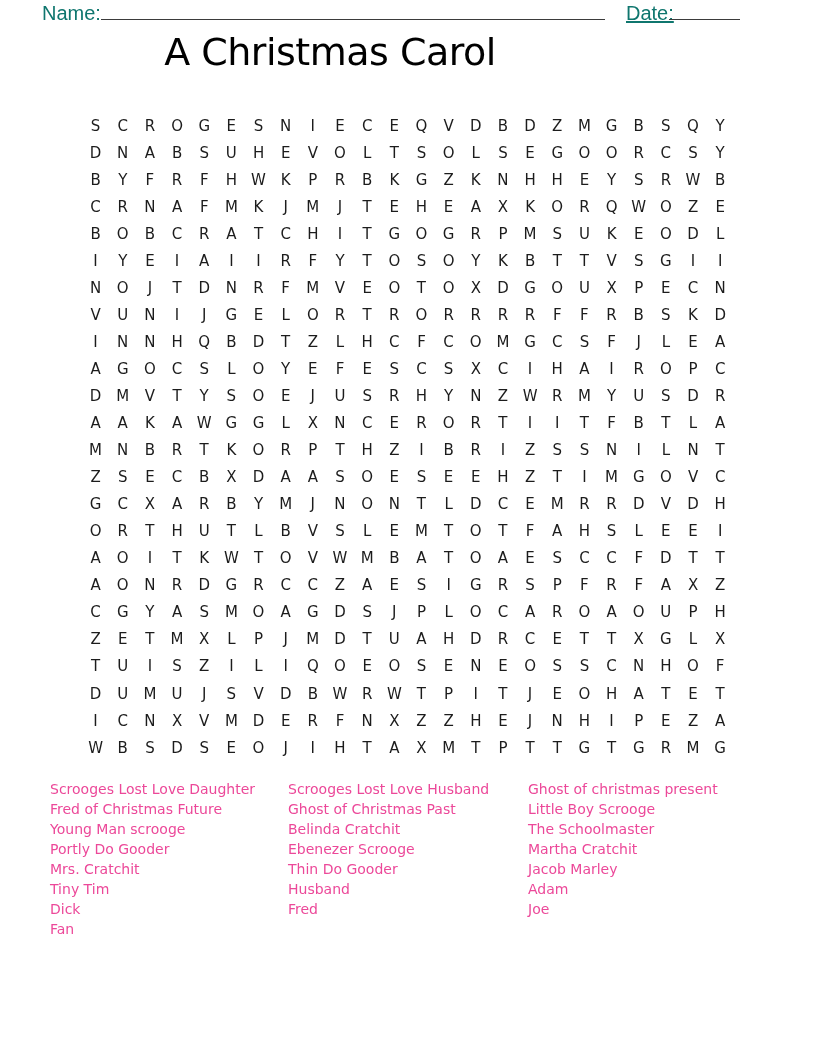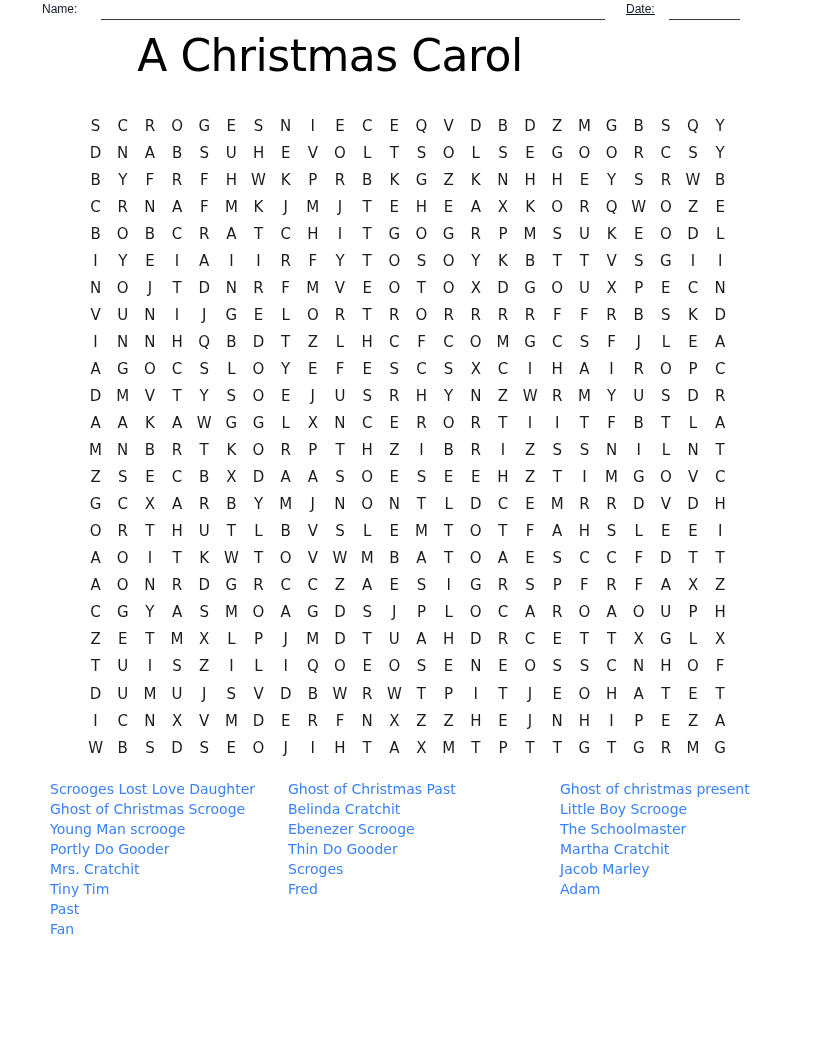--- a/index.html
+++ b/index.html
@@ -13,22 +13,22 @@
     height: 1056px;
     background: #ffffff;
     overflow: hidden;
     font-family: "DejaVu Sans", sans-serif;
   }
   
   .hdr-label {
     position: absolute;
     top: 2px;
     font-family: "Liberation Sans", sans-serif;
-    font-size: 12px;
-    color: #0f172a;
+    font-size: 20px;
+    color: #0f766e;
     white-space: nowrap;
   }
   .name-label { left: 42px; }
   .date-label { left: 626px; text-decoration: underline; }
   .blank-line {
     position: absolute;
     top: 1px;
     height: 18px;
     border-bottom: 1.5px solid #3b3b3b;
   }
@@ -36,21 +36,21 @@
   .date-line { left: 669px; width: 71px; }
 
   
   .title {
     position: absolute;
     top: 30px;
     left: 0;
     width: 660px;
     margin: 0;
     text-align: center;
-    font-size: 44px;
+    font-size: 38px;
     font-weight: 400;
     letter-spacing: -0.5px;
     color: #000000;
     font-family: "DejaVu Sans", sans-serif;
   }
 
   
   .grid {
     position: absolute;
     left: 82px;
@@ -68,27 +68,27 @@
     color: #1c1c1c;
     font-family: "DejaVu Sans", sans-serif;
   }
 
   
   .words-col {
     position: absolute;
     top: 779px;
     font-size: 14px;
     line-height: 20px;
-    color: #3b82f6;
+    color: #ec4899;
     font-family: "DejaVu Sans", sans-serif;
     white-space: nowrap;
   }
   .words-col-1 { left: 50px; }
   .words-col-2 { left: 288px; }
-  .words-col-3 { left: 528px; margin-left: 32px; }
+  .words-col-3 { left: 528px; }
   .word { height: 20px; }
 </style>
 </head>
 <body>
 
 <div class="page">
 
   <div>
     <span class="hdr-label name-label">Name:</span>
     <span class="blank-line name-line"></span>
@@ -673,39 +673,41 @@
       <div class="cell">T</div>
       <div class="cell">G</div>
       <div class="cell">R</div>
       <div class="cell">M</div>
       <div class="cell">G</div>
     </div>
 
   <div>
     <div class="words-col words-col-1">
         <div class="word">Scrooges Lost Love Daughter</div>
-        <div class="word">Ghost of Christmas Scrooge</div>
+        <div class="word">Fred of Christmas Future</div>
         <div class="word">Young Man scrooge</div>
         <div class="word">Portly Do Gooder</div>
         <div class="word">Mrs. Cratchit</div>
         <div class="word">Tiny Tim</div>
-        <div class="word">Past</div>
+        <div class="word">Dick</div>
         <div class="word">Fan</div>
       </div>
     <div class="words-col words-col-2">
+        <div class="word">Scrooges Lost Love Husband</div>
         <div class="word">Ghost of Christmas Past</div>
         <div class="word">Belinda Cratchit</div>
         <div class="word">Ebenezer Scrooge</div>
         <div class="word">Thin Do Gooder</div>
-        <div class="word">Scroges</div>
+        <div class="word">Husband</div>
         <div class="word">Fred</div>
       </div>
     <div class="words-col words-col-3">
         <div class="word">Ghost of christmas present</div>
         <div class="word">Little Boy Scrooge</div>
         <div class="word">The Schoolmaster</div>
         <div class="word">Martha Cratchit</div>
         <div class="word">Jacob Marley</div>
         <div class="word">Adam</div>
+        <div class="word">Joe</div>
       </div>
   </div>
 
 </div>
 
 </body></html>

